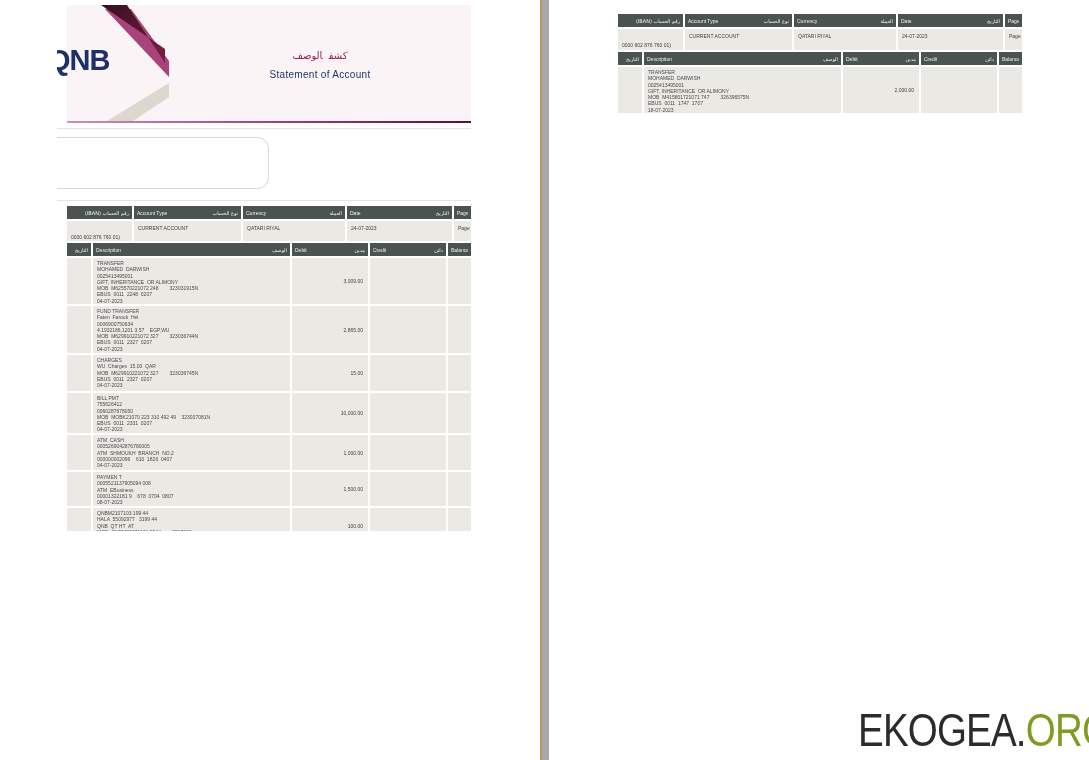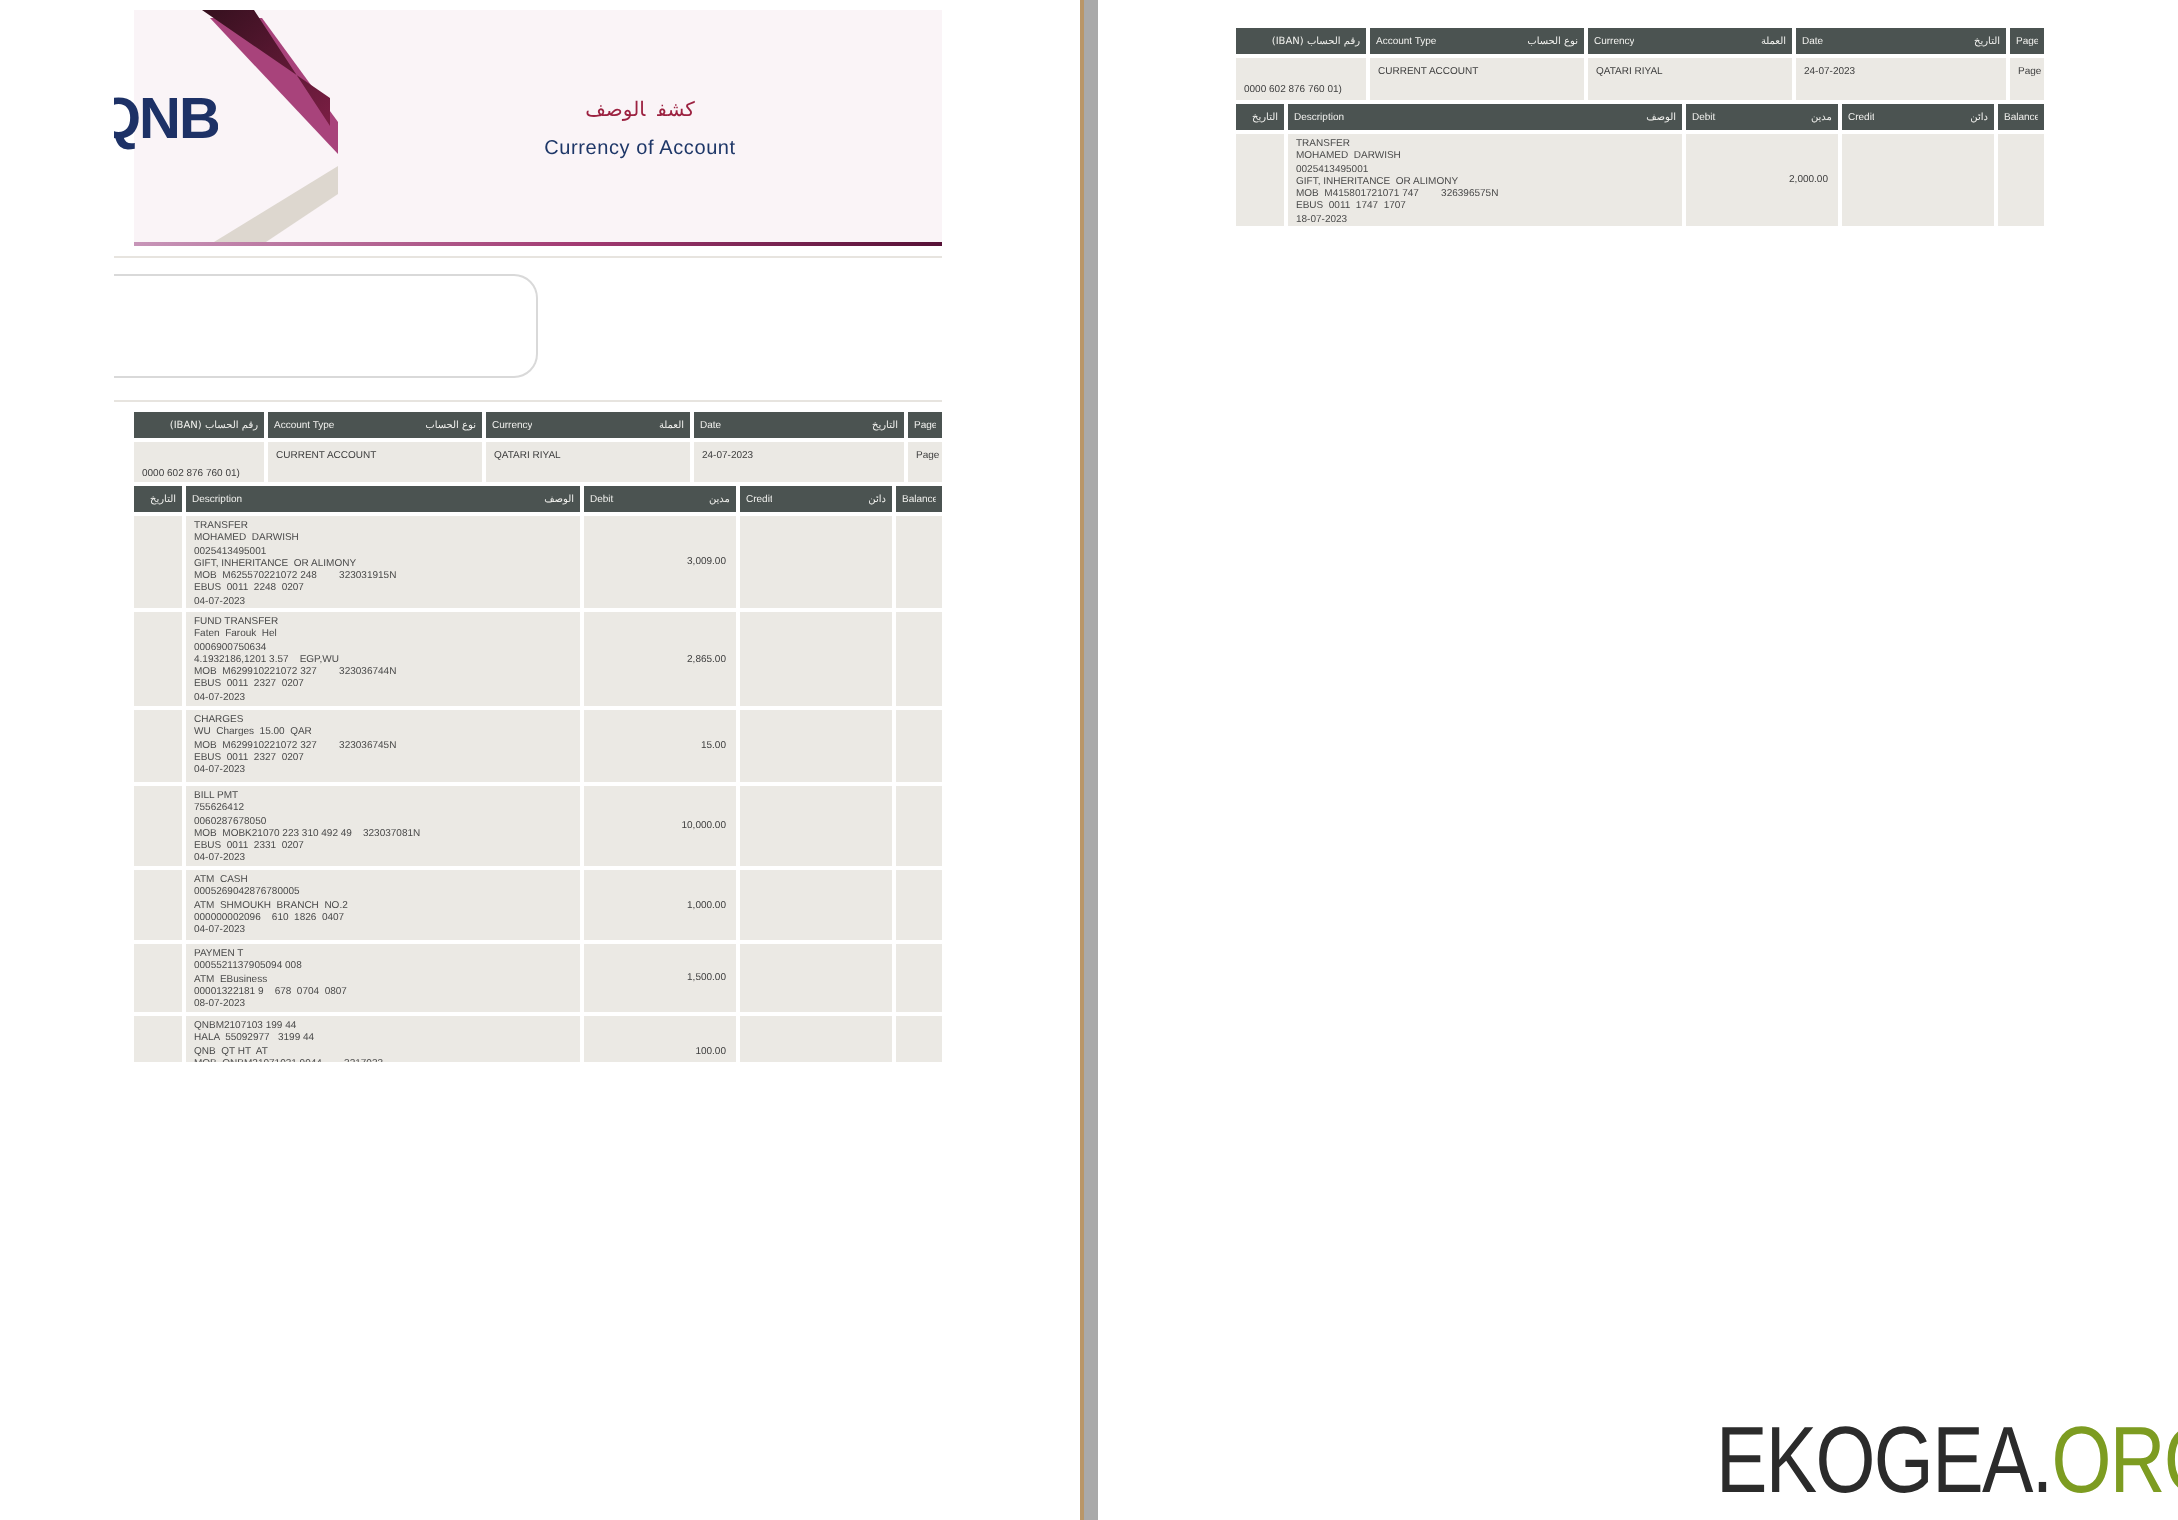--- a/index.html
+++ b/index.html
@@ -58,21 +58,21 @@
       <polygon points="76,78 76,92 40,116 14,116" fill="#ddd7cf"></polygon>
     </svg>
 
     <div class="abs qnb-clip" style="left:57px;top:44px;width:52px;height:34px;">
       <span class="qnb-text">QNB</span>
     </div>
 
     <div class="abs title-ar ar" style="left:240px;top:50px;width:160px;">
       <span>كشف</span><span>الوصف</span>
     </div>
-    <div class="abs title-en" style="left:240px;top:69px;width:160px;">Currency  of Account</div>
+    <div class="abs title-en" style="left:240px;top:69px;width:160px;">Statement  of Account</div>
 
     <div class="abs band-line" style="left:67px;top:121px;width:404px;height:2px;"></div>
 
     <div class="abs faint-line" style="left:57px;top:128px;width:414px;"></div>
     <div class="abs round-box" style="left:57px;top:137px;width:211px;height:50px;"></div>
     <div class="abs faint-line" style="left:57px;top:200px;width:414px;"></div>
 
     <div class="abs hcell" style="left:67px;top:206px;width:65px;height:13px;justify-content:flex-end;">
       <span class="lab ar" dir="rtl">رقم الحساب (IBAN)</span>
     </div>

